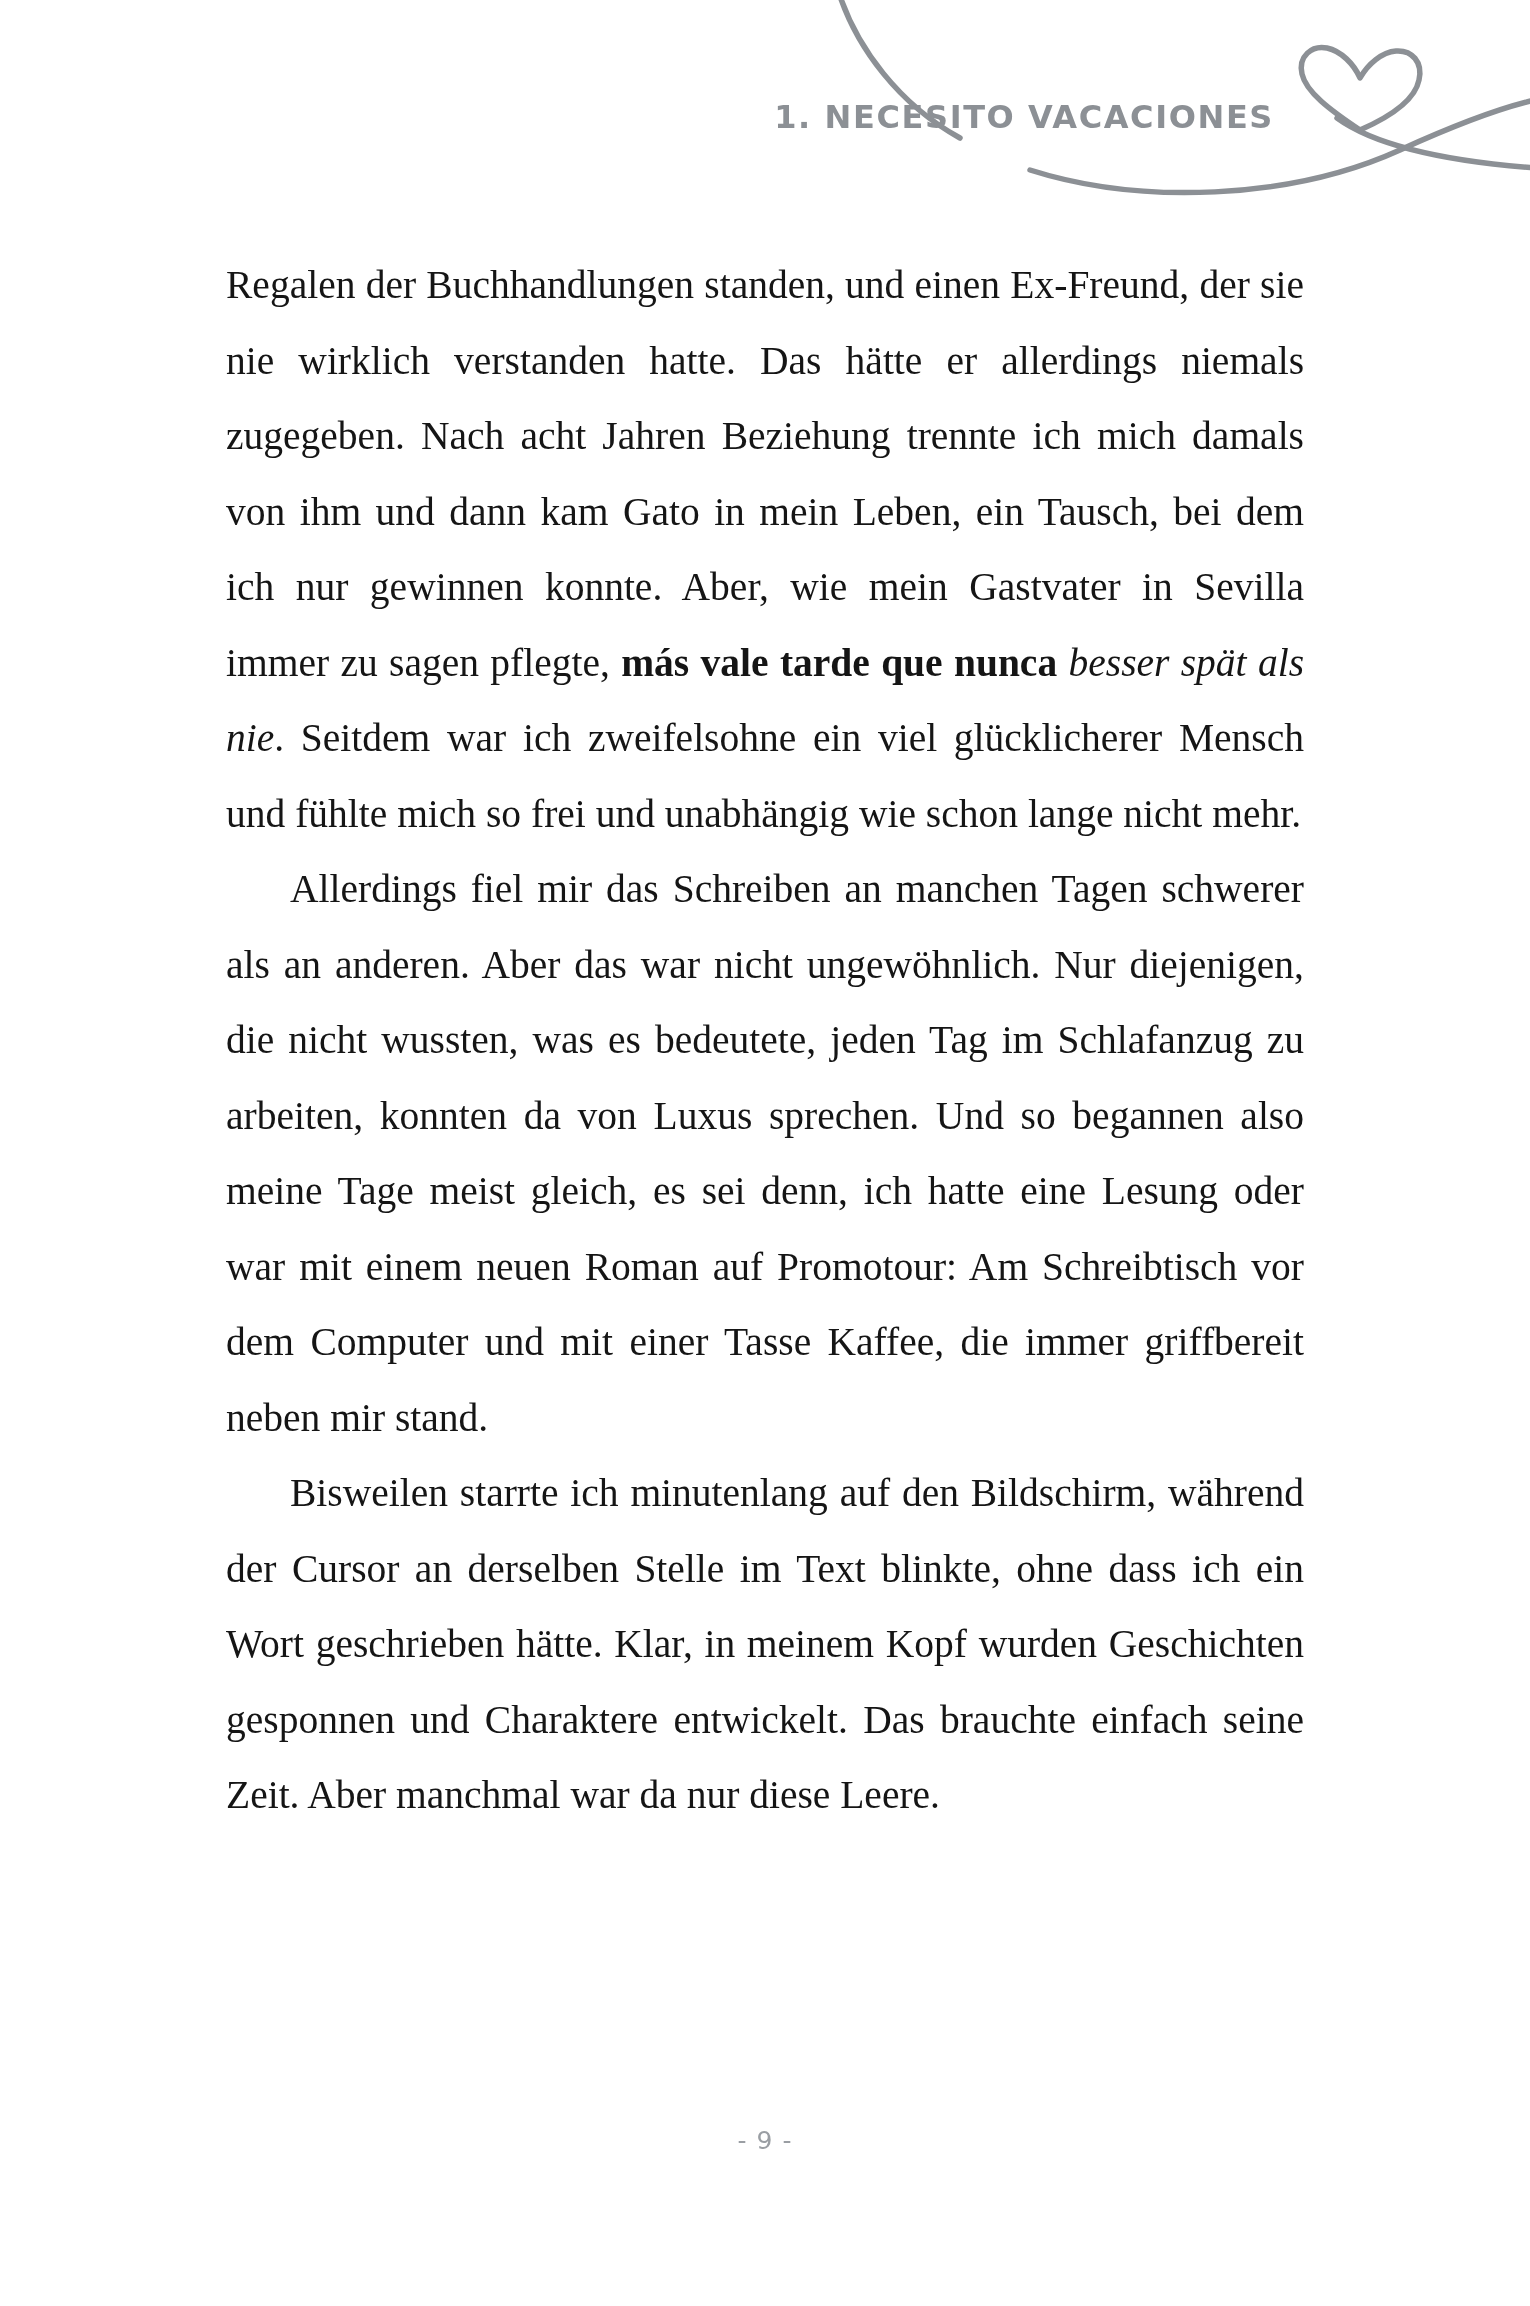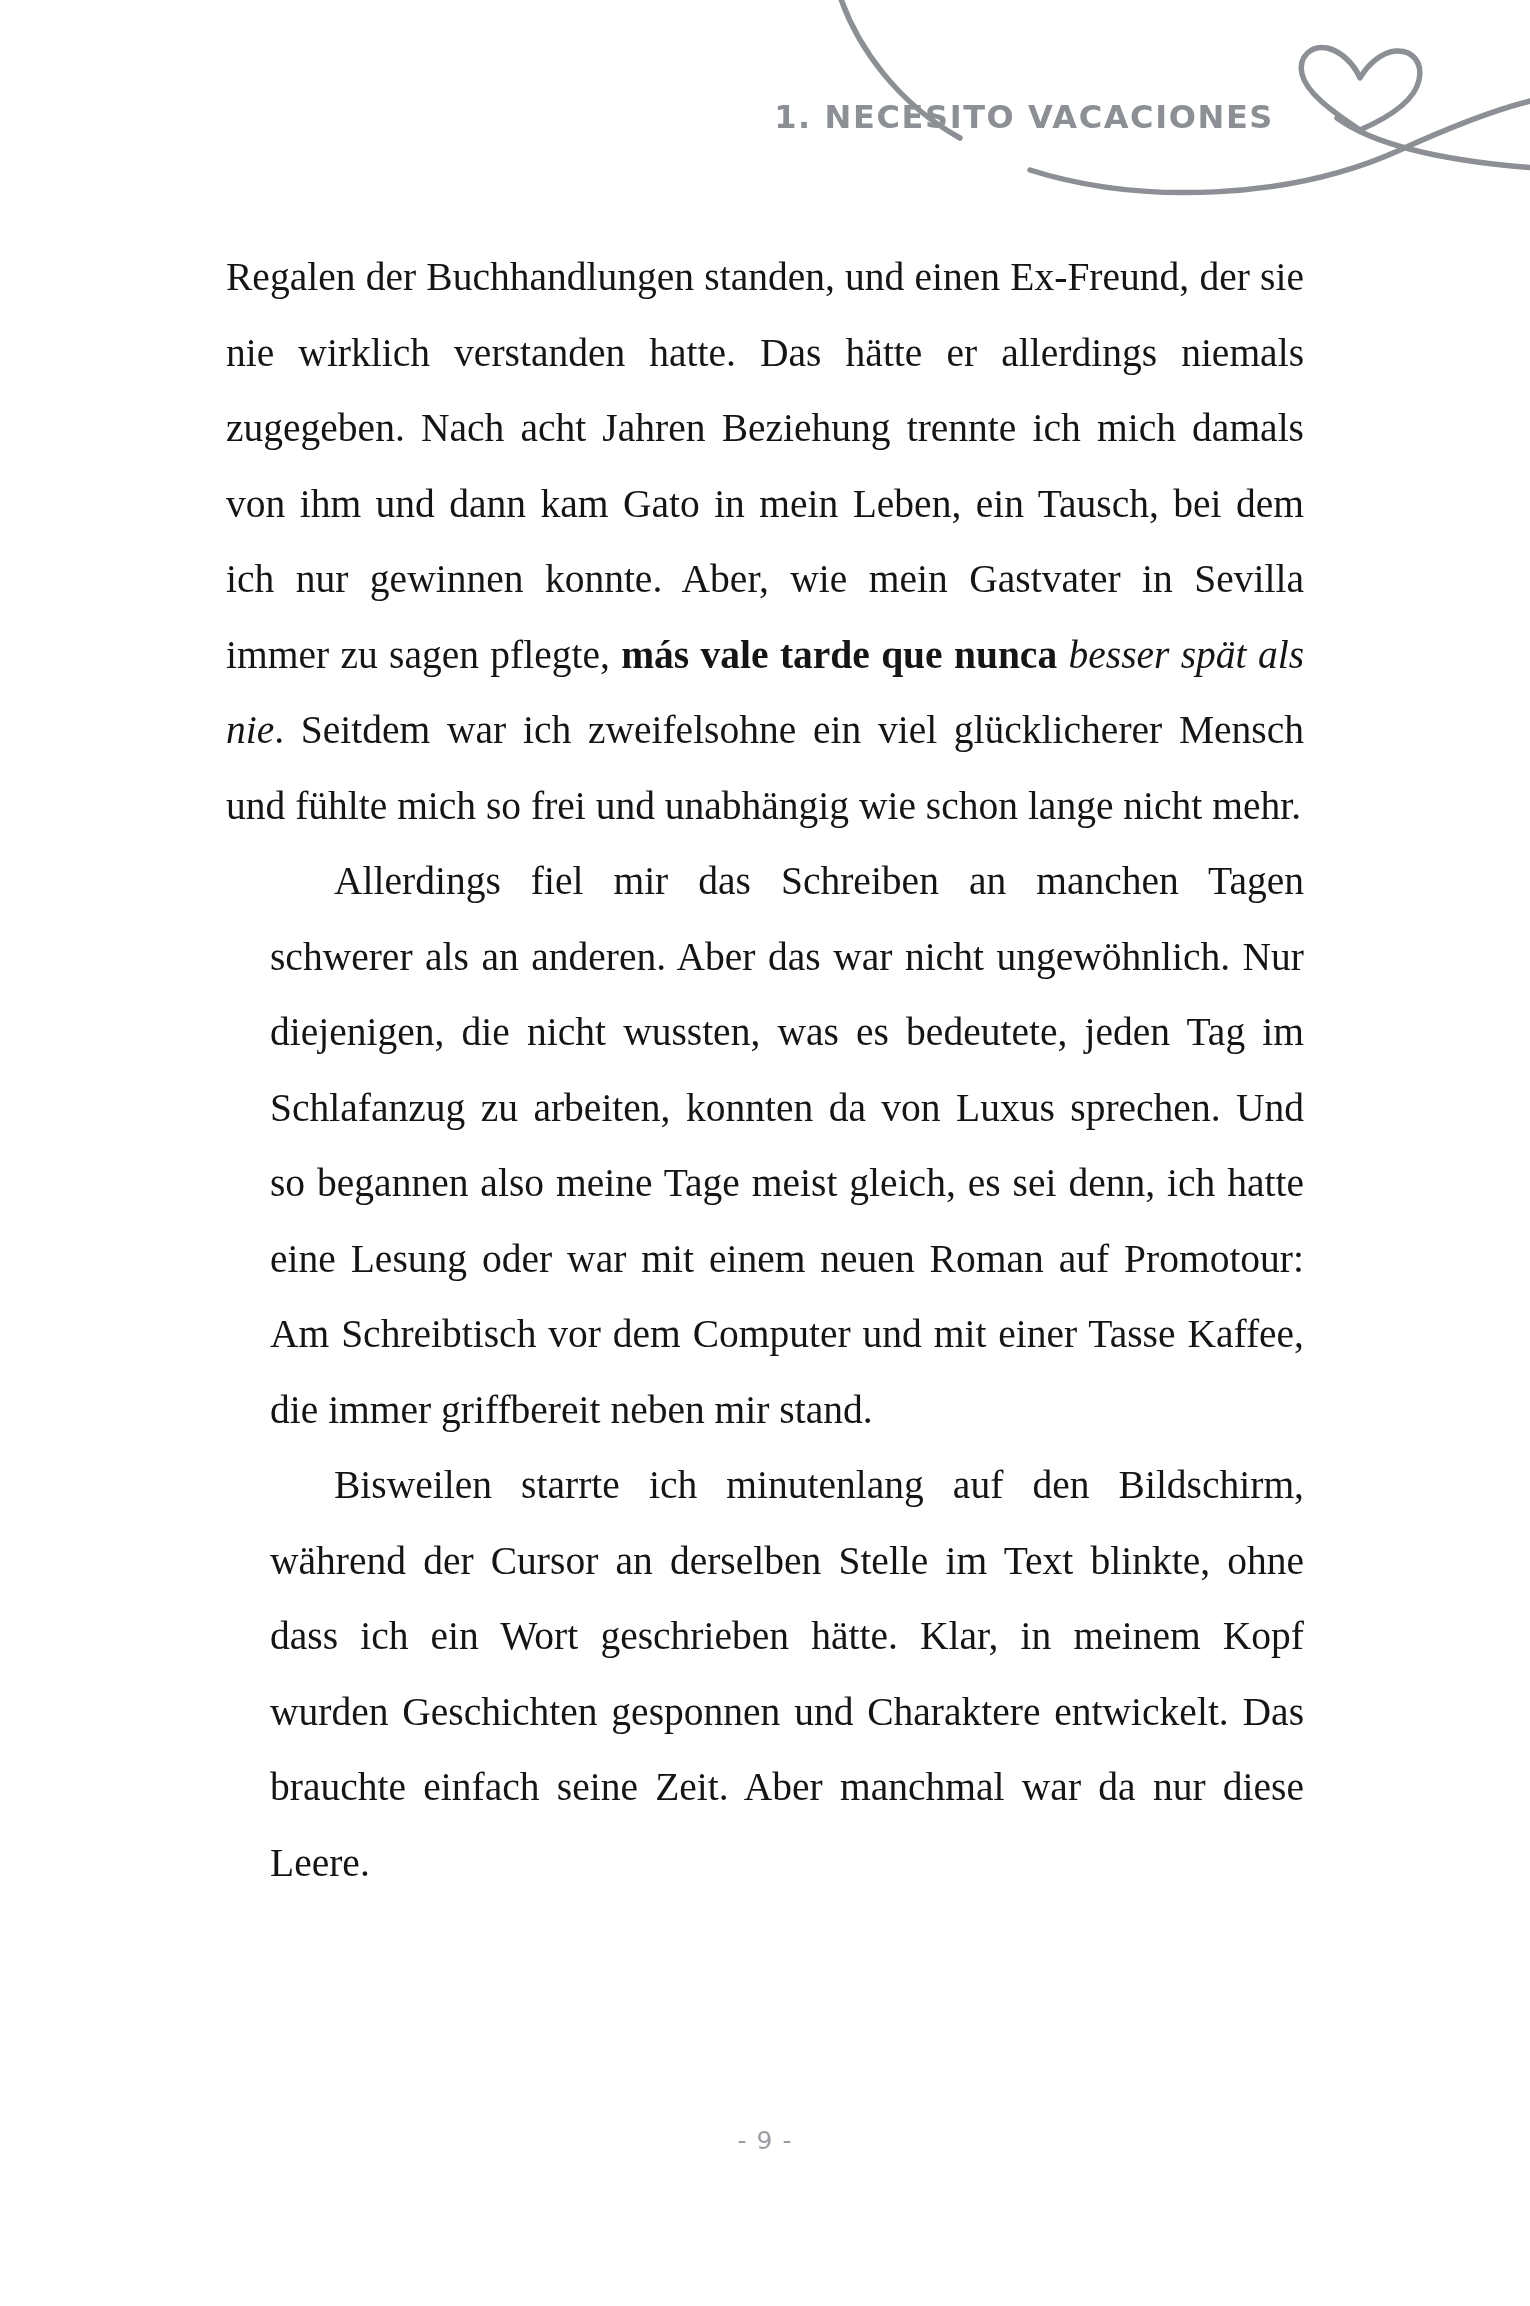--- a/index.html
+++ b/index.html
@@ -42,36 +42,35 @@
     font-weight: 600;
     letter-spacing: 1.6px;
     color: #8c9095;
     white-space: nowrap;
   }
 
   
   .text-column {
     position: absolute;
     left: 226px;
-    top: 240px;
+    top: 248px;
     width: 1078px;
   }
   .para {
     margin: 0;
     text-align: justify;
     text-justify: inter-word;
     font-size: 39.5px;
     line-height: 75.5px;
     color: #151515;
     hyphens: manual;
     -webkit-hyphens: manual;
   }
   .para.indent {
     text-indent: 64px;
-    margin-left: 44px;
   }
   .para + .para {
     margin-top: 0;
   }
   b.es {
     font-weight: 700;
   }
   i.de {
     font-style: italic;
   }

